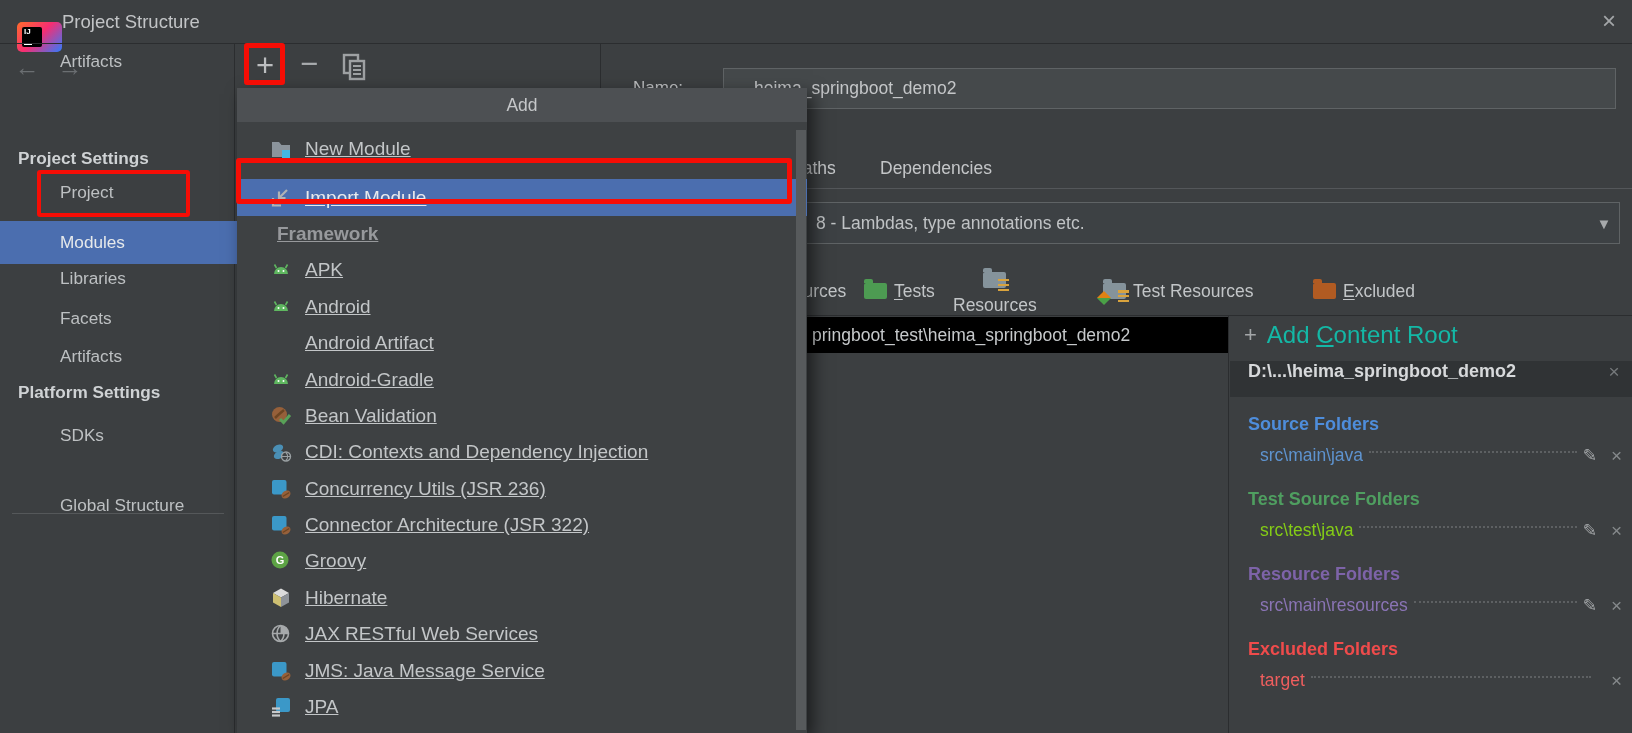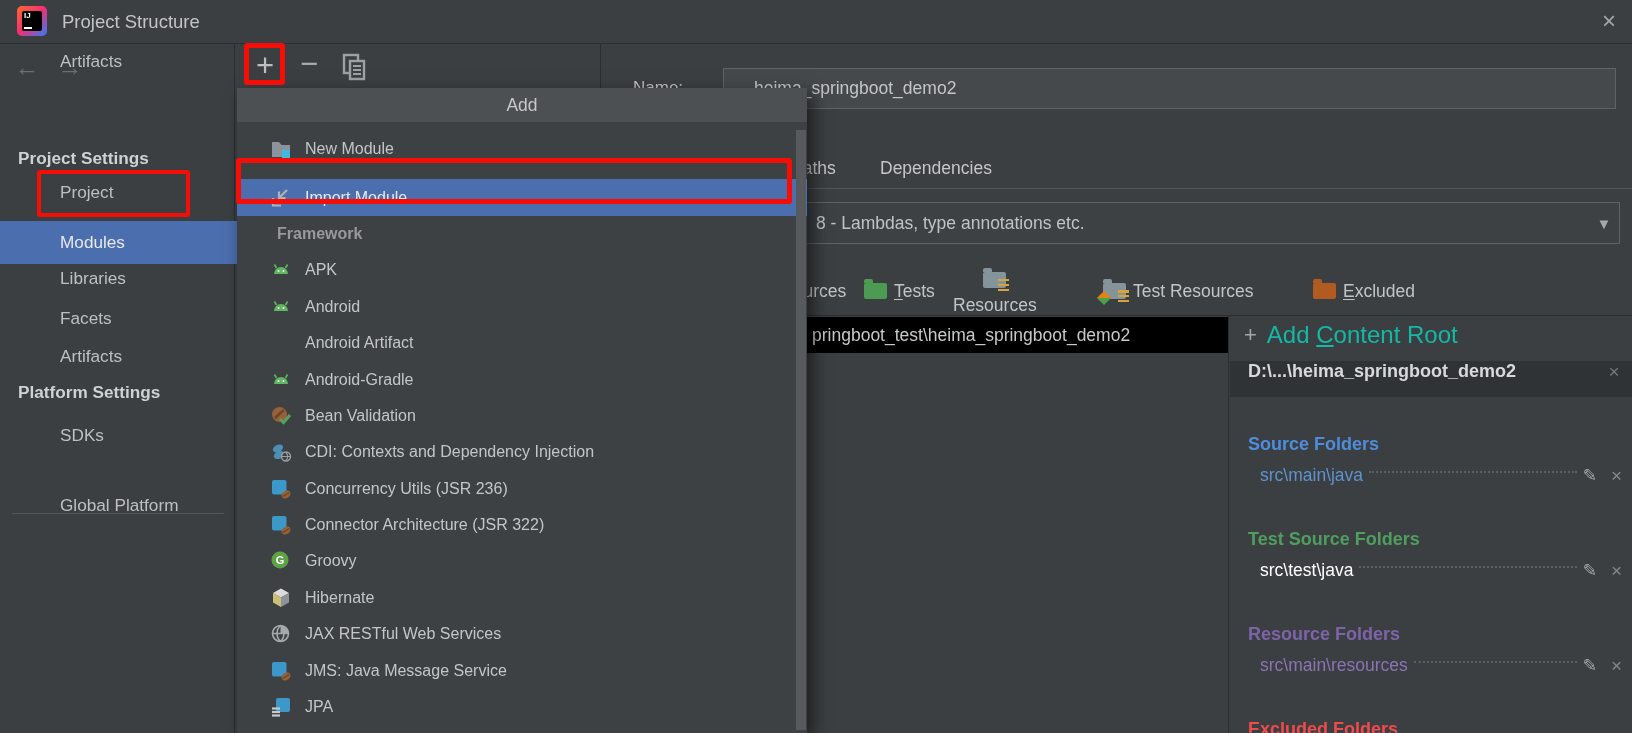--- a/index.html
+++ b/index.html
@@ -2,22 +2,22 @@
 <html><head>
 <meta charset="utf-8">
 <style>
   html,body{margin:0;padding:0;background:#222;}
   #app{position:relative;width:1632px;height:733px;background:#3c3f41;overflow:hidden;
        font-family:"Liberation Sans",sans-serif;color:#bdc0c2;}
   .abs{position:absolute;}
 
   
   #titlebar{left:0;top:0;width:1632px;height:43px;display:flex;align-items:center;}
-  #logo{position:absolute;left:17px;top:6px;width:30px;height:30px;border-radius:5px;
-        background:linear-gradient(135deg,#ff6b2b 0%,#f62e72 48%,#2f7bff 100%);}
+  #logo{position:absolute;left:17px;top:22px;width:30px;height:30px;border-radius:5px;
+        background:linear-gradient(135deg,#ff6b2b 0%,#f62e72 48%,#2f7bff 100%);padding-left:15px;}
   #logo .inner{position:absolute;left:5px;top:5px;width:20px;height:20px;background:#000;border-radius:2px;
         color:#fff;font-size:8px;font-weight:bold;padding:1px 0 0 2px;box-sizing:border-box;line-height:8px;}
   #logo .inner:after{content:"";position:absolute;left:2px;bottom:2px;width:8px;height:2px;background:#fff;}
   #window-title{position:absolute;left:62px;top:0;height:43px;display:flex;align-items:center;
         font-size:18.5px;color:#c2c4c6;}
   #close-btn{position:absolute;left:1592px;top:4px;width:34px;height:34px;display:flex;align-items:center;
         justify-content:center;font-size:24px;color:#a3a6a8;}
   #titleline{left:0;top:43px;width:1632px;height:1px;background:#2b2d2f;}
 
   
@@ -72,36 +72,36 @@
       font-size:17.5px;color:#c6c9cb;white-space:nowrap;}
 
   
   #addroot{left:1244px;top:317px;height:36px;display:flex;align-items:center;gap:10px;}
   #addroot .plus{font-size:22px;color:#a3a6a8;}
   #addroot .lbl{font-size:24px;color:#14b8a6;}
   #rootbar{left:1230px;top:361px;width:402px;height:36px;background:#303335;display:flex;}
   #rootbar .path{padding-left:18px;font-size:18px;font-weight:bold;color:#d7d9db;flex:1;white-space:nowrap;}
   #rootbar .x{width:36px;text-align:center;font-size:19px;color:#75797b;}
   #sections{left:1232px;top:397px;width:400px;}
-  .sec{margin-top:32px;}
+  .sec{margin-top:12px;}
   .sec-h{height:30px;display:flex;align-items:center;padding-left:16px;font-size:18px;font-weight:bold;}
   .sec-row{height:33px;display:flex;align-items:center;padding-left:28px;padding-right:10px;font-size:17.5px;}
   .leader{flex:1;border-bottom:2px dotted #5d6062;margin:0 6px 9px 6px;height:1px;}
   .pencil{font-size:17px;color:#a6a9ab;flex:none;}
   .xdel{font-size:19px;color:#85898b;margin-left:14px;flex:none;}
 
   
   #popup{left:237px;top:88px;width:570px;height:645px;background:#3e4143;z-index:10;
       box-shadow:6px 6px 16px rgba(0,0,0,.55);}
   #popup-header{height:34px;background:#4d5053;display:flex;align-items:center;justify-content:center;
       font-size:17.5px;color:#c6c8ca;}
   #menu-list{padding-top:9px;}
   .menu-row{height:36.4px;display:flex;align-items:center;}
   .menu-row .mi{width:22px;height:22px;margin:0 13px 0 33px;flex:none;}
-  .menu-row .ml{font-size:16px;color:#c3c6c8;white-space:nowrap;}
+  .menu-row .ml{font-size:19px;color:#c3c6c8;white-space:nowrap;text-decoration:underline;}
   .menu-row.sel{background:#4b6eaf;margin-top:12px;}
   .menu-row.sel .ml{color:#e8eaec;}
   .menu-row.hdr .ml{font-weight:bold;color:#97999c;margin-left:40px;}
   #popup-scroll{position:absolute;right:1px;top:42px;width:10px;height:600px;background:#575a5c;}
 
   
   .anno{border:5px solid #f60d05;border-radius:3px;z-index:30;box-sizing:border-box;}
   #anno-add{left:244px;top:43px;width:41px;height:42px;}
   #anno-modules{left:37px;top:170px;width:153px;height:47px;border-width:4px;}
   #anno-import{left:236px;top:158px;width:556px;height:46px;}
@@ -142,21 +142,21 @@
   <div id="sidebar" class="abs">
     <div id="sb-divider"></div>
   <div class="sb-row sb-header">Project Settings</div>
       <div class="sb-row sb-item">Project</div>
       <div class="sb-row sb-item selected">Modules</div>
       <div class="sb-row sb-item">Libraries</div>
       <div class="sb-row sb-item">Facets</div>
       <div class="sb-row sb-item">Artifacts</div>
       <div class="sb-row sb-header">Platform Settings</div>
       <div class="sb-row sb-item">SDKs</div>
-      <div class="sb-row sb-item">Global Platform</div>
+      <div class="sb-row sb-item">Global Structure</div>
       <div class="sb-row sb-item">Artifacts</div>
     </div>
 
   <div id="name-label" class="abs">Name:</div>
   <input id="name-input" class="abs" value="heima_springboot_demo2" style="">
   <div id="tab-sources" class="abs tab">Sources</div>
   <div id="tab-paths" class="abs tab">Paths</div>
   <div id="tab-deps" class="abs tab">Dependencies</div>
   <div id="tabline" class="abs"></div>
 
@@ -213,21 +213,21 @@
         <div class="sec-row">
           <span style="color: rgb(94, 147, 207);">src\main\java</span>
           <span class="leader"></span>
           <span class="pencil">✎</span>
           <span class="xdel">×</span>
         </div>
       </div>
       <div class="sec">
         <div class="sec-h" style="color: rgb(79, 158, 96);">Test Source Folders</div>
         <div class="sec-row">
-          <span style="color: #ffffff;">src\test\java</span>
+          <span style="color: #84cc16;">src\test\java</span>
           <span class="leader"></span>
           <span class="pencil">✎</span>
           <span class="xdel">×</span>
         </div>
       </div>
       <div class="sec">
         <div class="sec-h" style="color: rgb(125, 99, 168);">Resource Folders</div>
         <div class="sec-row">
           <span style="color: rgb(138, 116, 181);">src\main\resources</span>
           <span class="leader"></span>

